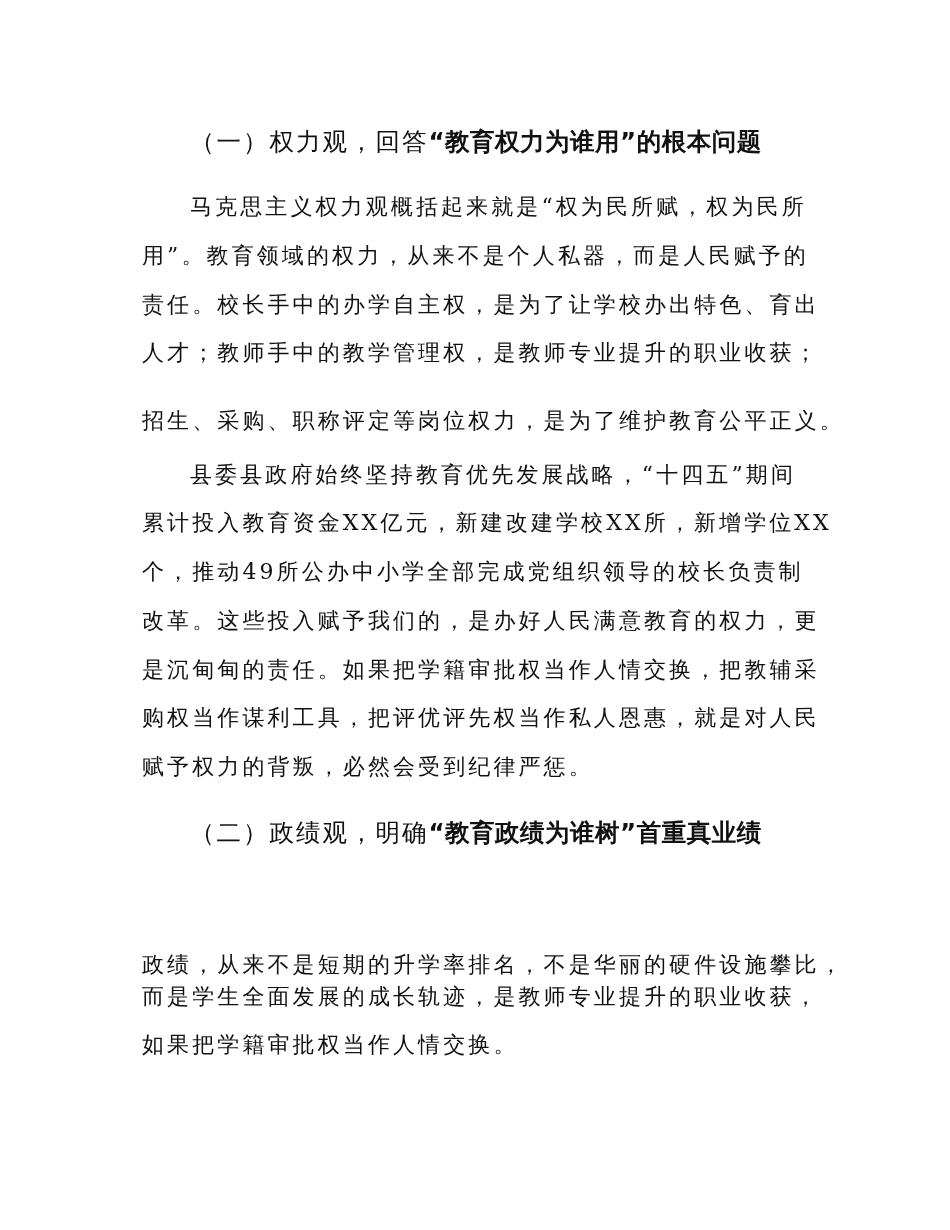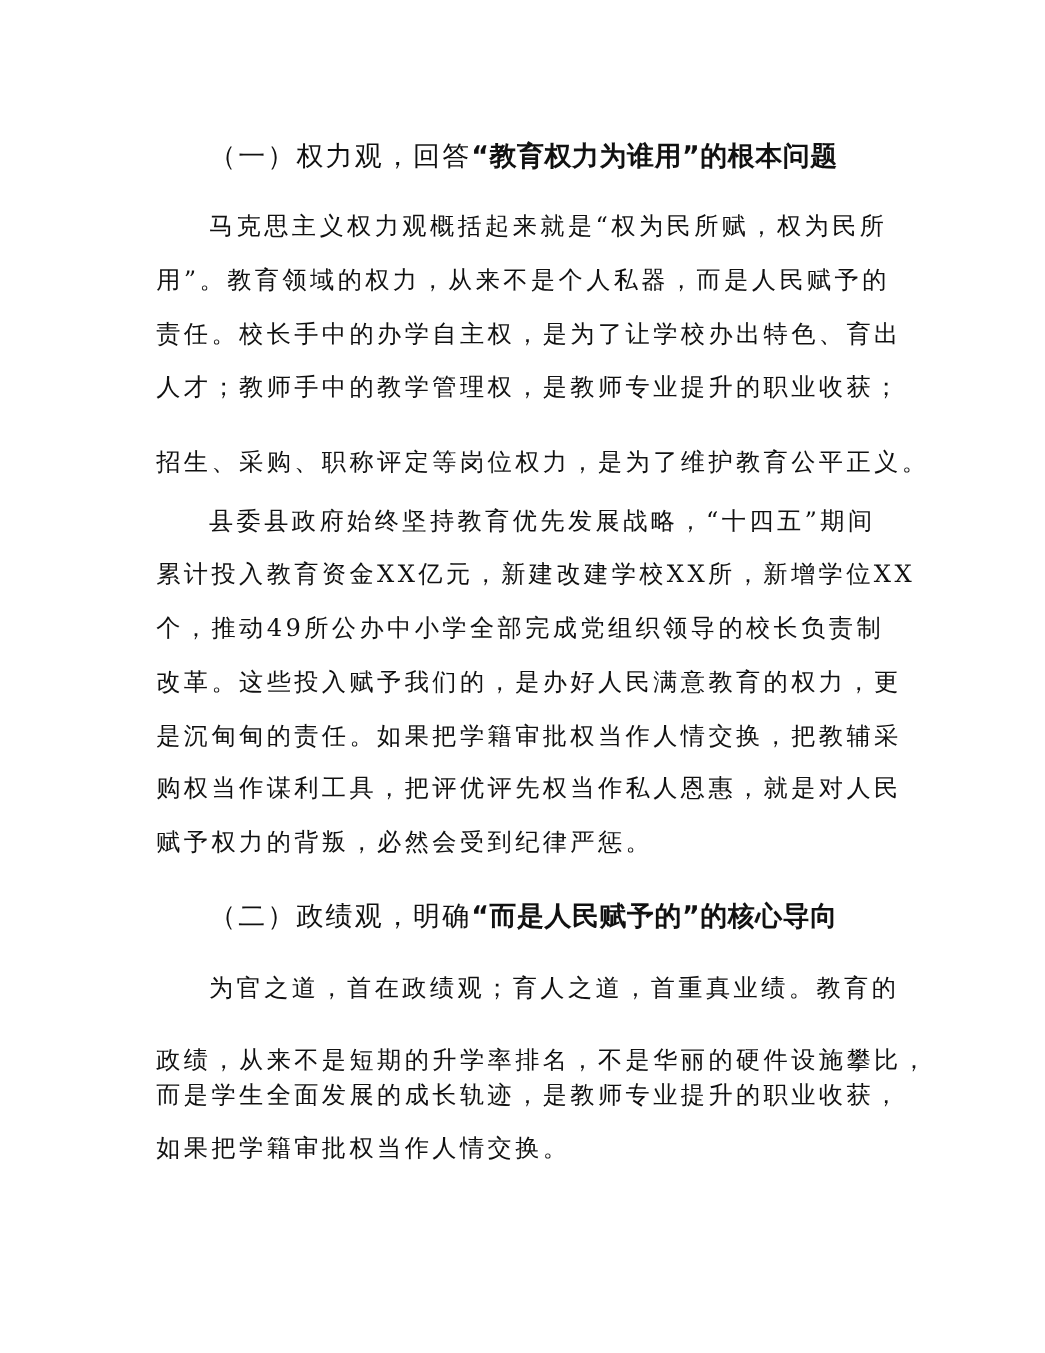--- a/index.html
+++ b/index.html
@@ -68,21 +68,20 @@
 
   <div class="line indent" style="top:460px;">县委县政府始终坚持教育优先发展战略，“十四五”期间</div>
   <div class="line" style="top:508px;">累计投入教育资金XX亿元，新建改建学校XX所，新增学位XX</div>
   <div class="line" style="top:557px;">个，推动49所公办中小学全部完成党组织领导的校长负责制</div>
   <div class="line" style="top:606px;">改革。这些投入赋予我们的，是办好人民满意教育的权力，更</div>
   <div class="line" style="top:655px;">是沉甸甸的责任。如果把学籍审批权当作人情交换，把教辅采</div>
   <div class="line" style="top:703px;">购权当作谋利工具，把评优评先权当作私人恩惠，就是对人民</div>
   <div class="line" style="top:752px;">赋予权力的背叛，必然会受到纪律严惩。</div>
 
   <div class="heading" style="top:818px;">
-    <span class="plain">（二）政绩观，明确</span><span class="bold">“而是人民赋予的”的核心导向</span>
+    <span class="plain">（二）政绩观，明确</span><span class="bold">“教育政绩为谁树”首重真业绩</span>
   </div>
 
-  <div class="line indent" style="top:884px;">为官之道，首在政绩观；育人之道，首重真业绩。教育的</div>
   <div class="line" style="top:933px;margin-top:17px;">政绩，从来不是短期的升学率排名，不是华丽的硬件设施攀比，</div>
   <div class="line" style="top:982px;">而是学生全面发展的成长轨迹，是教师专业提升的职业收获，</div>
   <div class="line" style="top:1030px;">如果把学籍审批权当作人情交换。</div>
 
 </div>
 
 </body></html>

